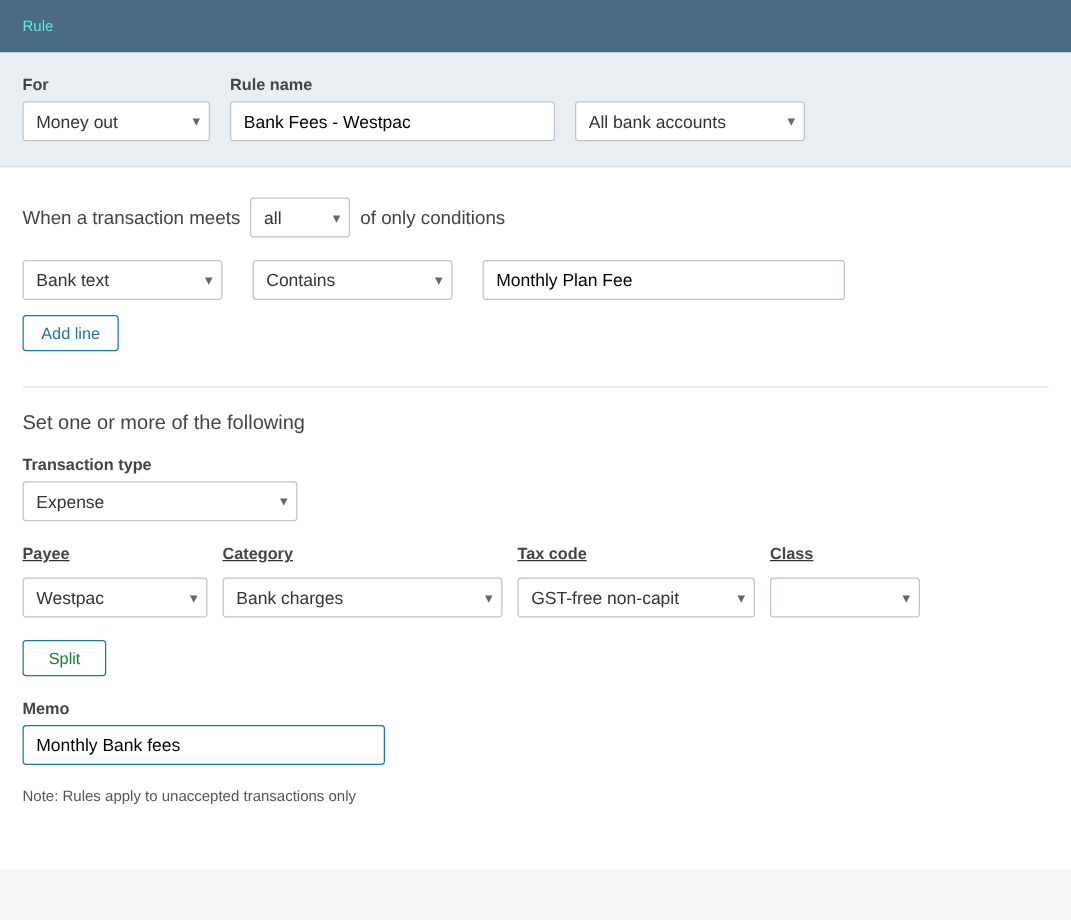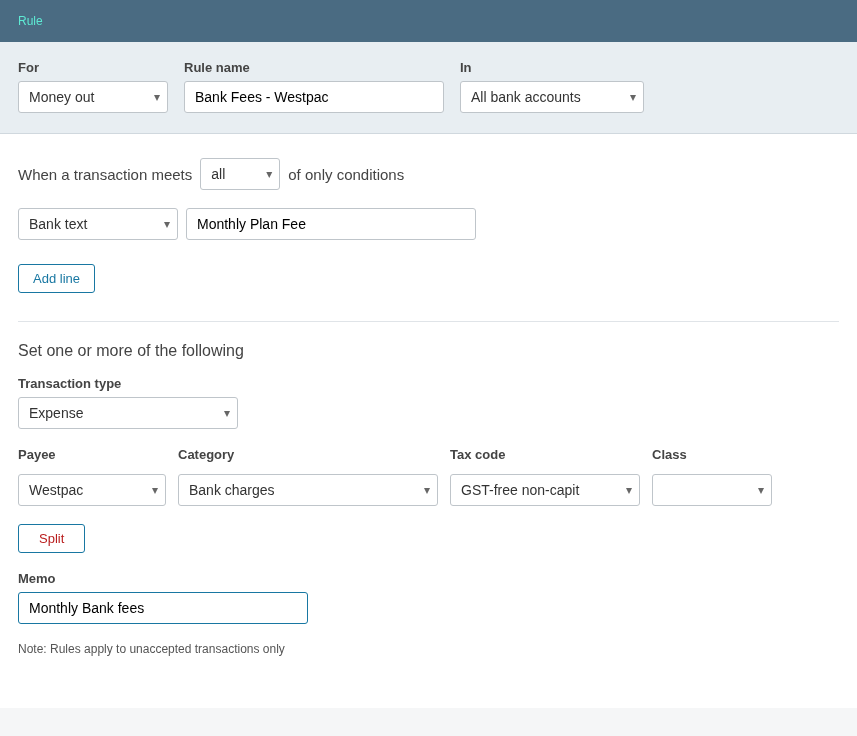--- a/index.html
+++ b/index.html
@@ -95,22 +95,22 @@
       color: #444;
     }
 
     .transaction-meets-row .select-wrapper select {
       width: 80px;
     }
 
     .conditions-row {
       display: flex;
       align-items: center;
-      gap: 8px;
-      margin-bottom: 24px;
+      gap: 24px;
+      margin-bottom: 12px;
     }
 
     .condition-type-select select { width: 160px; }
     .condition-operator-select select { width: 160px; }
 
     .condition-value-input {
       width: 290px;
       padding: 7px 10px;
       border: 1px solid #bfc5ca;
       border-radius: 3px;
@@ -147,31 +147,32 @@
     }
 
     .transaction-type-select select { width: 220px; }
 
     .payee-category-row {
       display: flex;
       align-items: center;
       gap: 12px;
       margin-bottom: 18px;
       flex-wrap: wrap;
+      text-decoration: underline;
     }
 
     .payee-select select { width: 148px; }
-    .category-select select { width: 260px; }
+    .category-select select { width: 224px; }
     .taxcode-select select { width: 190px; }
     .class-select select { width: 120px; }
 
     .split-btn {
       background: white;
       border: 1px solid #1877a2;
-      color: #b91c1c;
+      color: #15803d;
       padding: 6px 20px;
       border-radius: 3px;
       cursor: pointer;
       font-size: 13px;
       margin-bottom: 18px;
     }
 
     .memo-section { margin-bottom: 12px; }
 
     .memo-input {
@@ -212,21 +213,20 @@
           <option>Money out</option>
           <option>Money in</option>
         </select>
       </div>
     </div>
     <div class="field-group">
       <label>Rule name</label>
       <input type="text" class="rule-name-input" value="Bank Fees - Westpac" style="">
     </div>
     <div class="field-group">
-      <label>In</label>
       <div class="select-wrapper in-select">
         <select>
           <option>All bank accounts</option>
           <option>Specific account</option>
         </select>
       </div>
     </div>
   </div>
 </div>
 
@@ -243,20 +243,27 @@
       </div>
       <span>of only conditions</span>
     </div>
 
     <div class="conditions-row">
       <div class="select-wrapper condition-type-select">
         <select>
           <option>Bank text</option>
           <option>Amount</option>
           <option>Description</option>
+        </select>
+      </div>
+      <div class="select-wrapper condition-operator-select">
+        <select>
+          <option>Contains</option>
+          <option>Doesn't contain</option>
+          <option>Equals</option>
         </select>
       </div>
       <input type="text" class="condition-value-input" value="Monthly Plan Fee" style="">
     </div>
 
     <button class="add-line-btn">Add line</button>
   </div>
 
   <hr class="divider">
 

